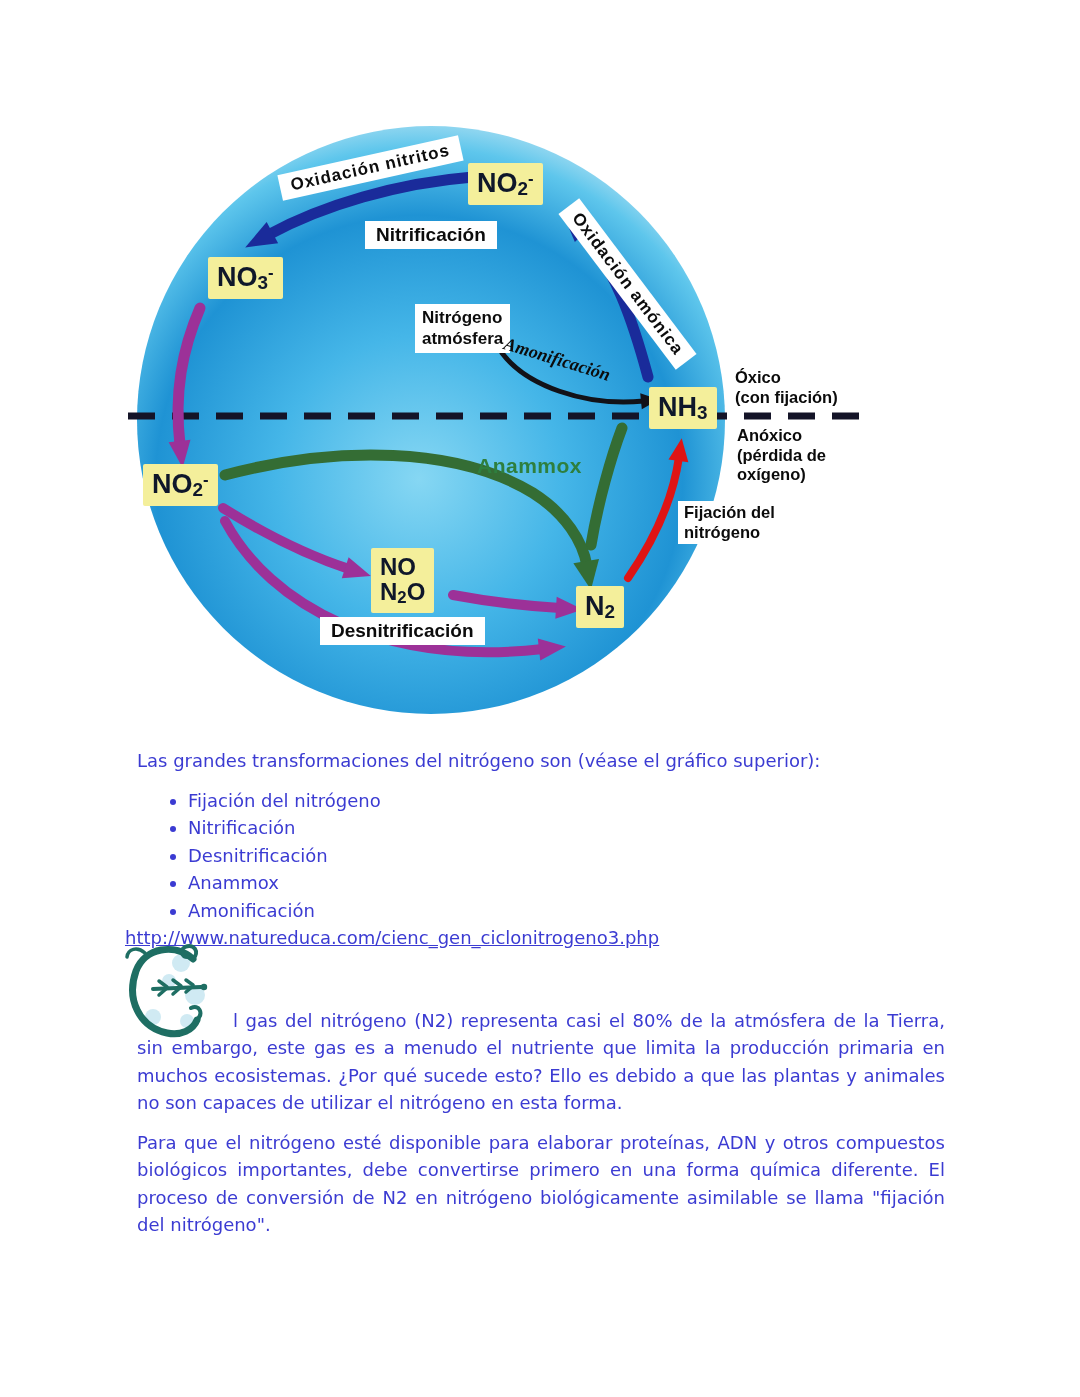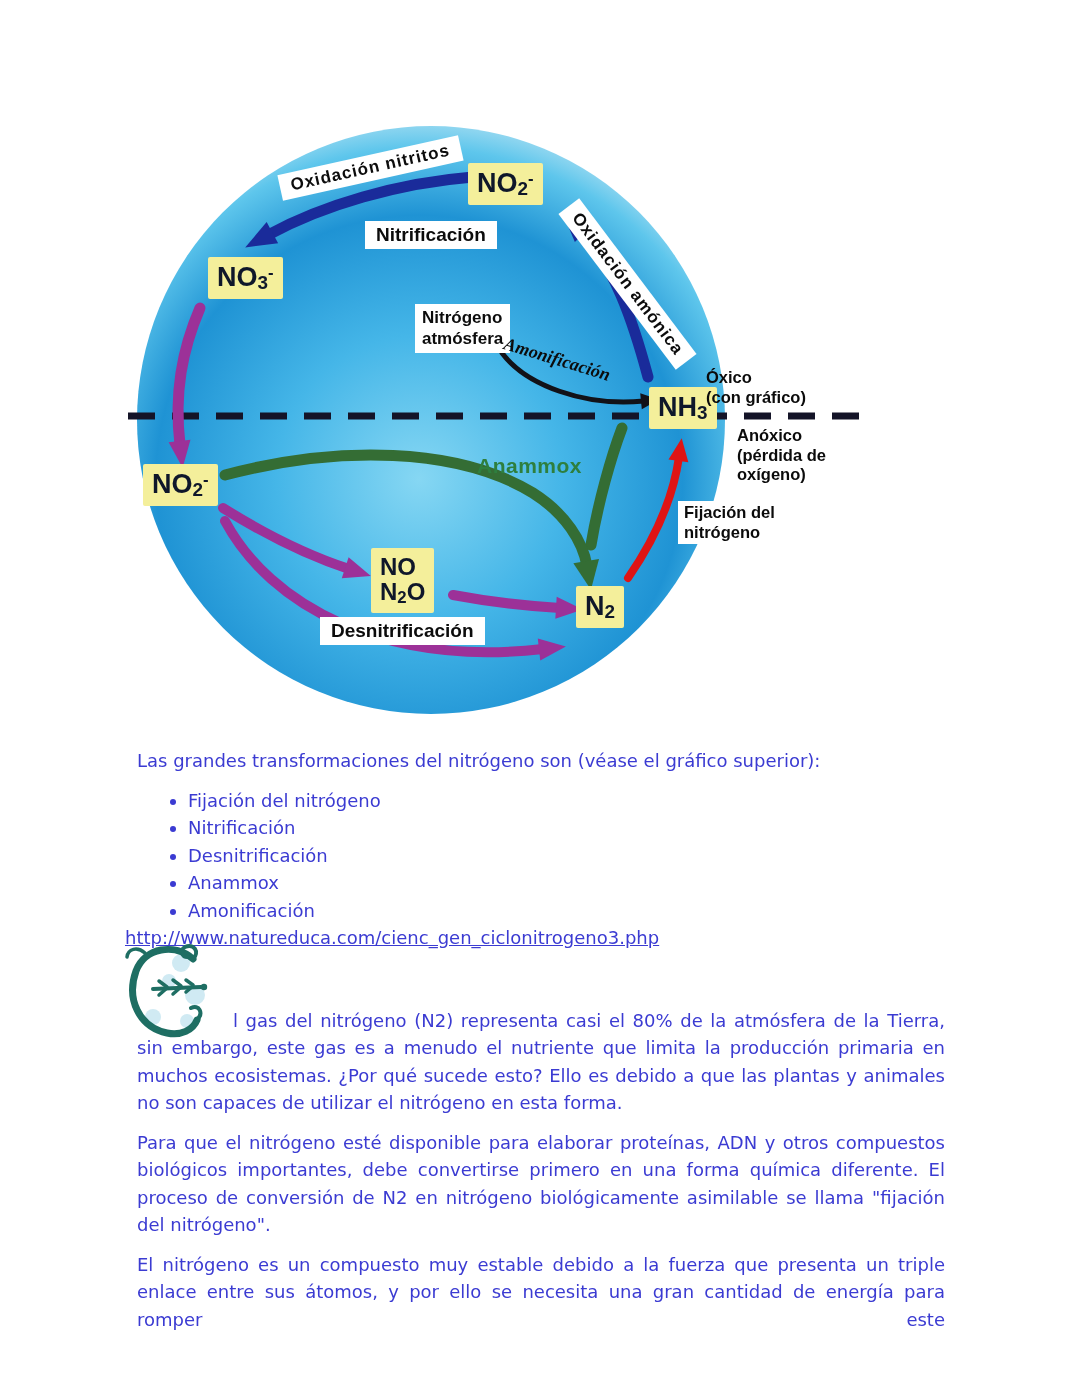--- a/index.html
+++ b/index.html
@@ -129,23 +129,23 @@
       <span>NO</span><sub>2</sub><sup>-</sup>
     </div>
     <div class="ybox two" style="left:243px; top:423px;">
       <div>NO</div>
       <div><span>N</span><sub>2</sub><span>O</span></div>
     </div>
     <div class="ybox" style="left:448px; top:461px;">
       <span>N</span><sub>2</sub>
     </div>
 
-    <div class="side" style="left:578px; top:243px;">
+    <div class="side" style="left:607px; top:243px;">
       <div>Óxico</div>
-      <div>(con gráfico)</div>
+      <div>(con fijación)</div>
     </div>
     <div class="side" style="left:609px; top:301px;">
       <div>Anóxico</div>
       <div>(pérdida de</div>
       <div>oxígeno)</div>
     </div>
     <div class="side fij" style="left:550px; top:376px;">
       <div>Fijación del</div>
       <div>nitrógeno</div>
     </div>
@@ -180,15 +180,14 @@
             <path d="M30,48 L78,46" stroke-width="4"></path>
             <path d="M44,46 L36,40 M44,47 L36,54 M58,45 L50,39 M58,46 L50,53 M70,44 L63,39 M70,45 L63,51" stroke-width="3.5"></path>
           </g>
           <circle cx="81" cy="46" r="3.2" fill="var(--dropcap_teal,#1e6e63)"></circle>
         </svg>
       </span>
       <p class="para indent">l gas del nitrógeno (N2) representa casi el 80% de la atmósfera de la Tierra, sin embargo, este gas es a menudo el nutriente que limita la producción primaria en muchos ecosistemas. ¿Por qué sucede esto? Ello es debido a que las plantas y animales no son capaces de utilizar el nitrógeno en esta forma.</p>
     </div>
 
     <p class="para">Para que el nitrógeno esté disponible para elaborar proteínas, ADN y otros compuestos biológicos importantes, debe convertirse primero en una forma química diferente. El proceso de conversión de N2 en nitrógeno biológicamente asimilable se llama "fijación del nitrógeno".</p>
-    <p class="para last">El nitrógeno es un compuesto muy estable debido a la fuerza que presenta un triple enlace entre sus átomos, y por ello se necesita una gran cantidad de energía para romper este</p>
   </section>
 </div>
 
 </body></html>

